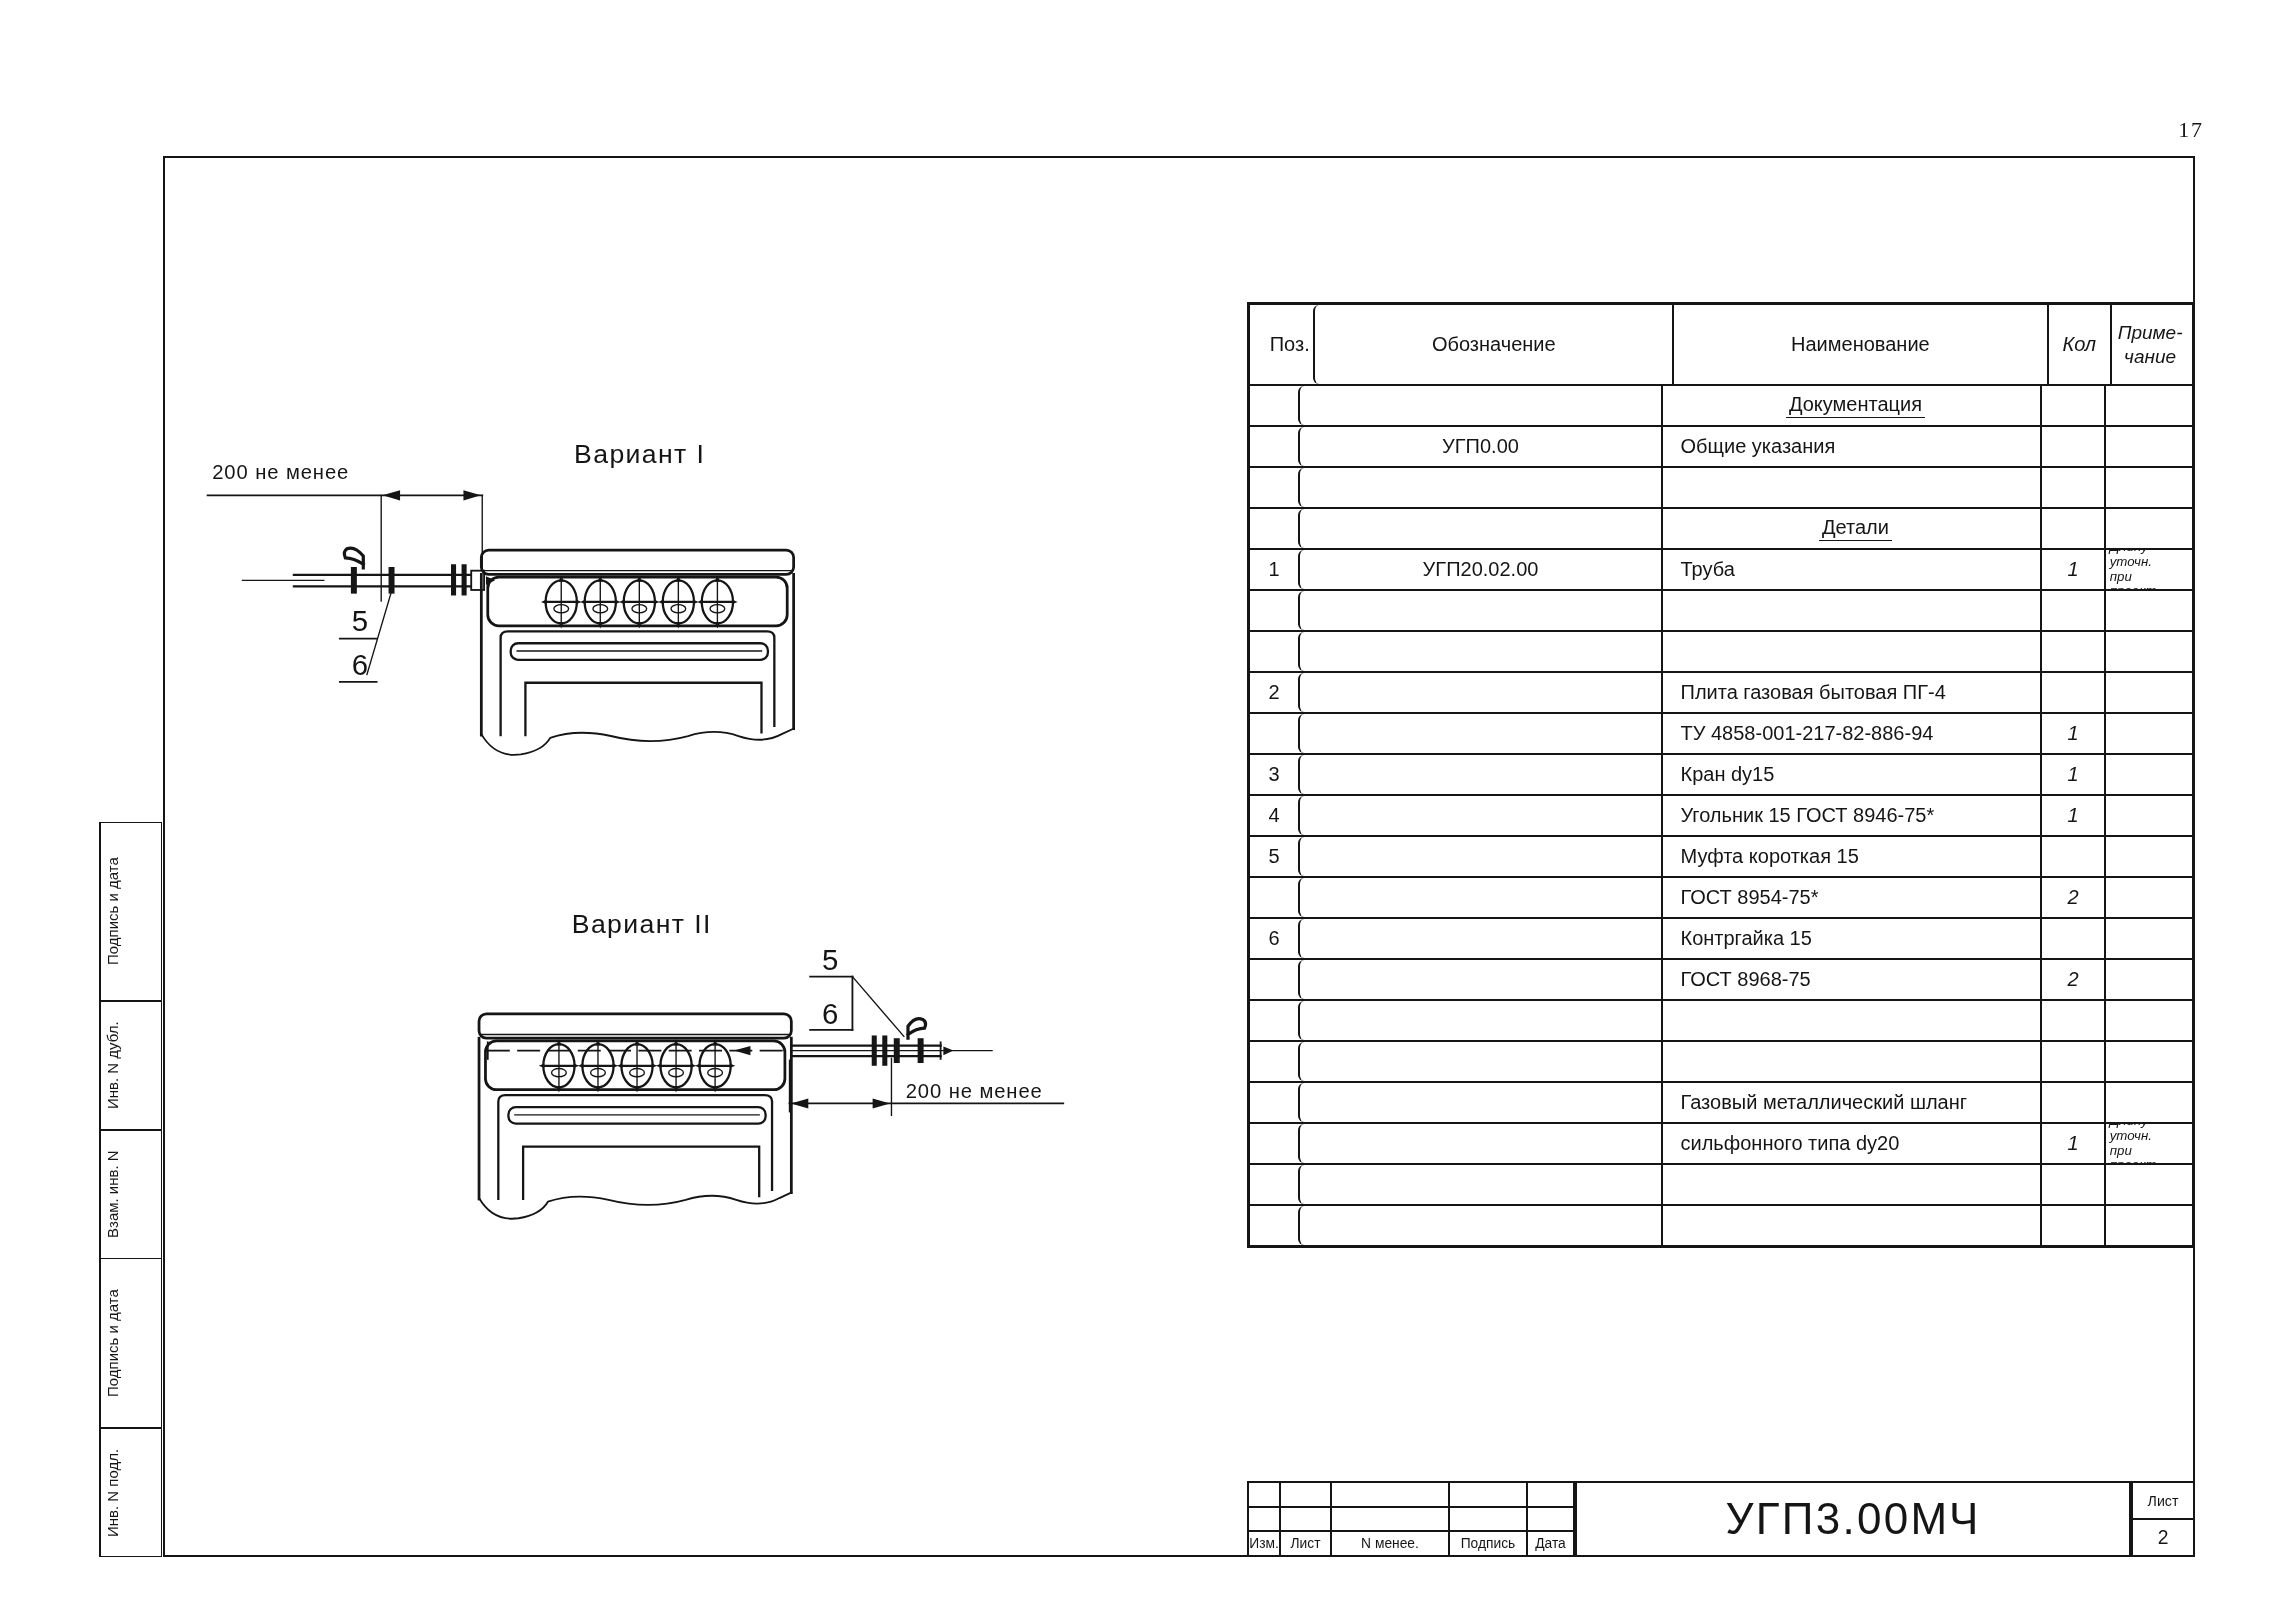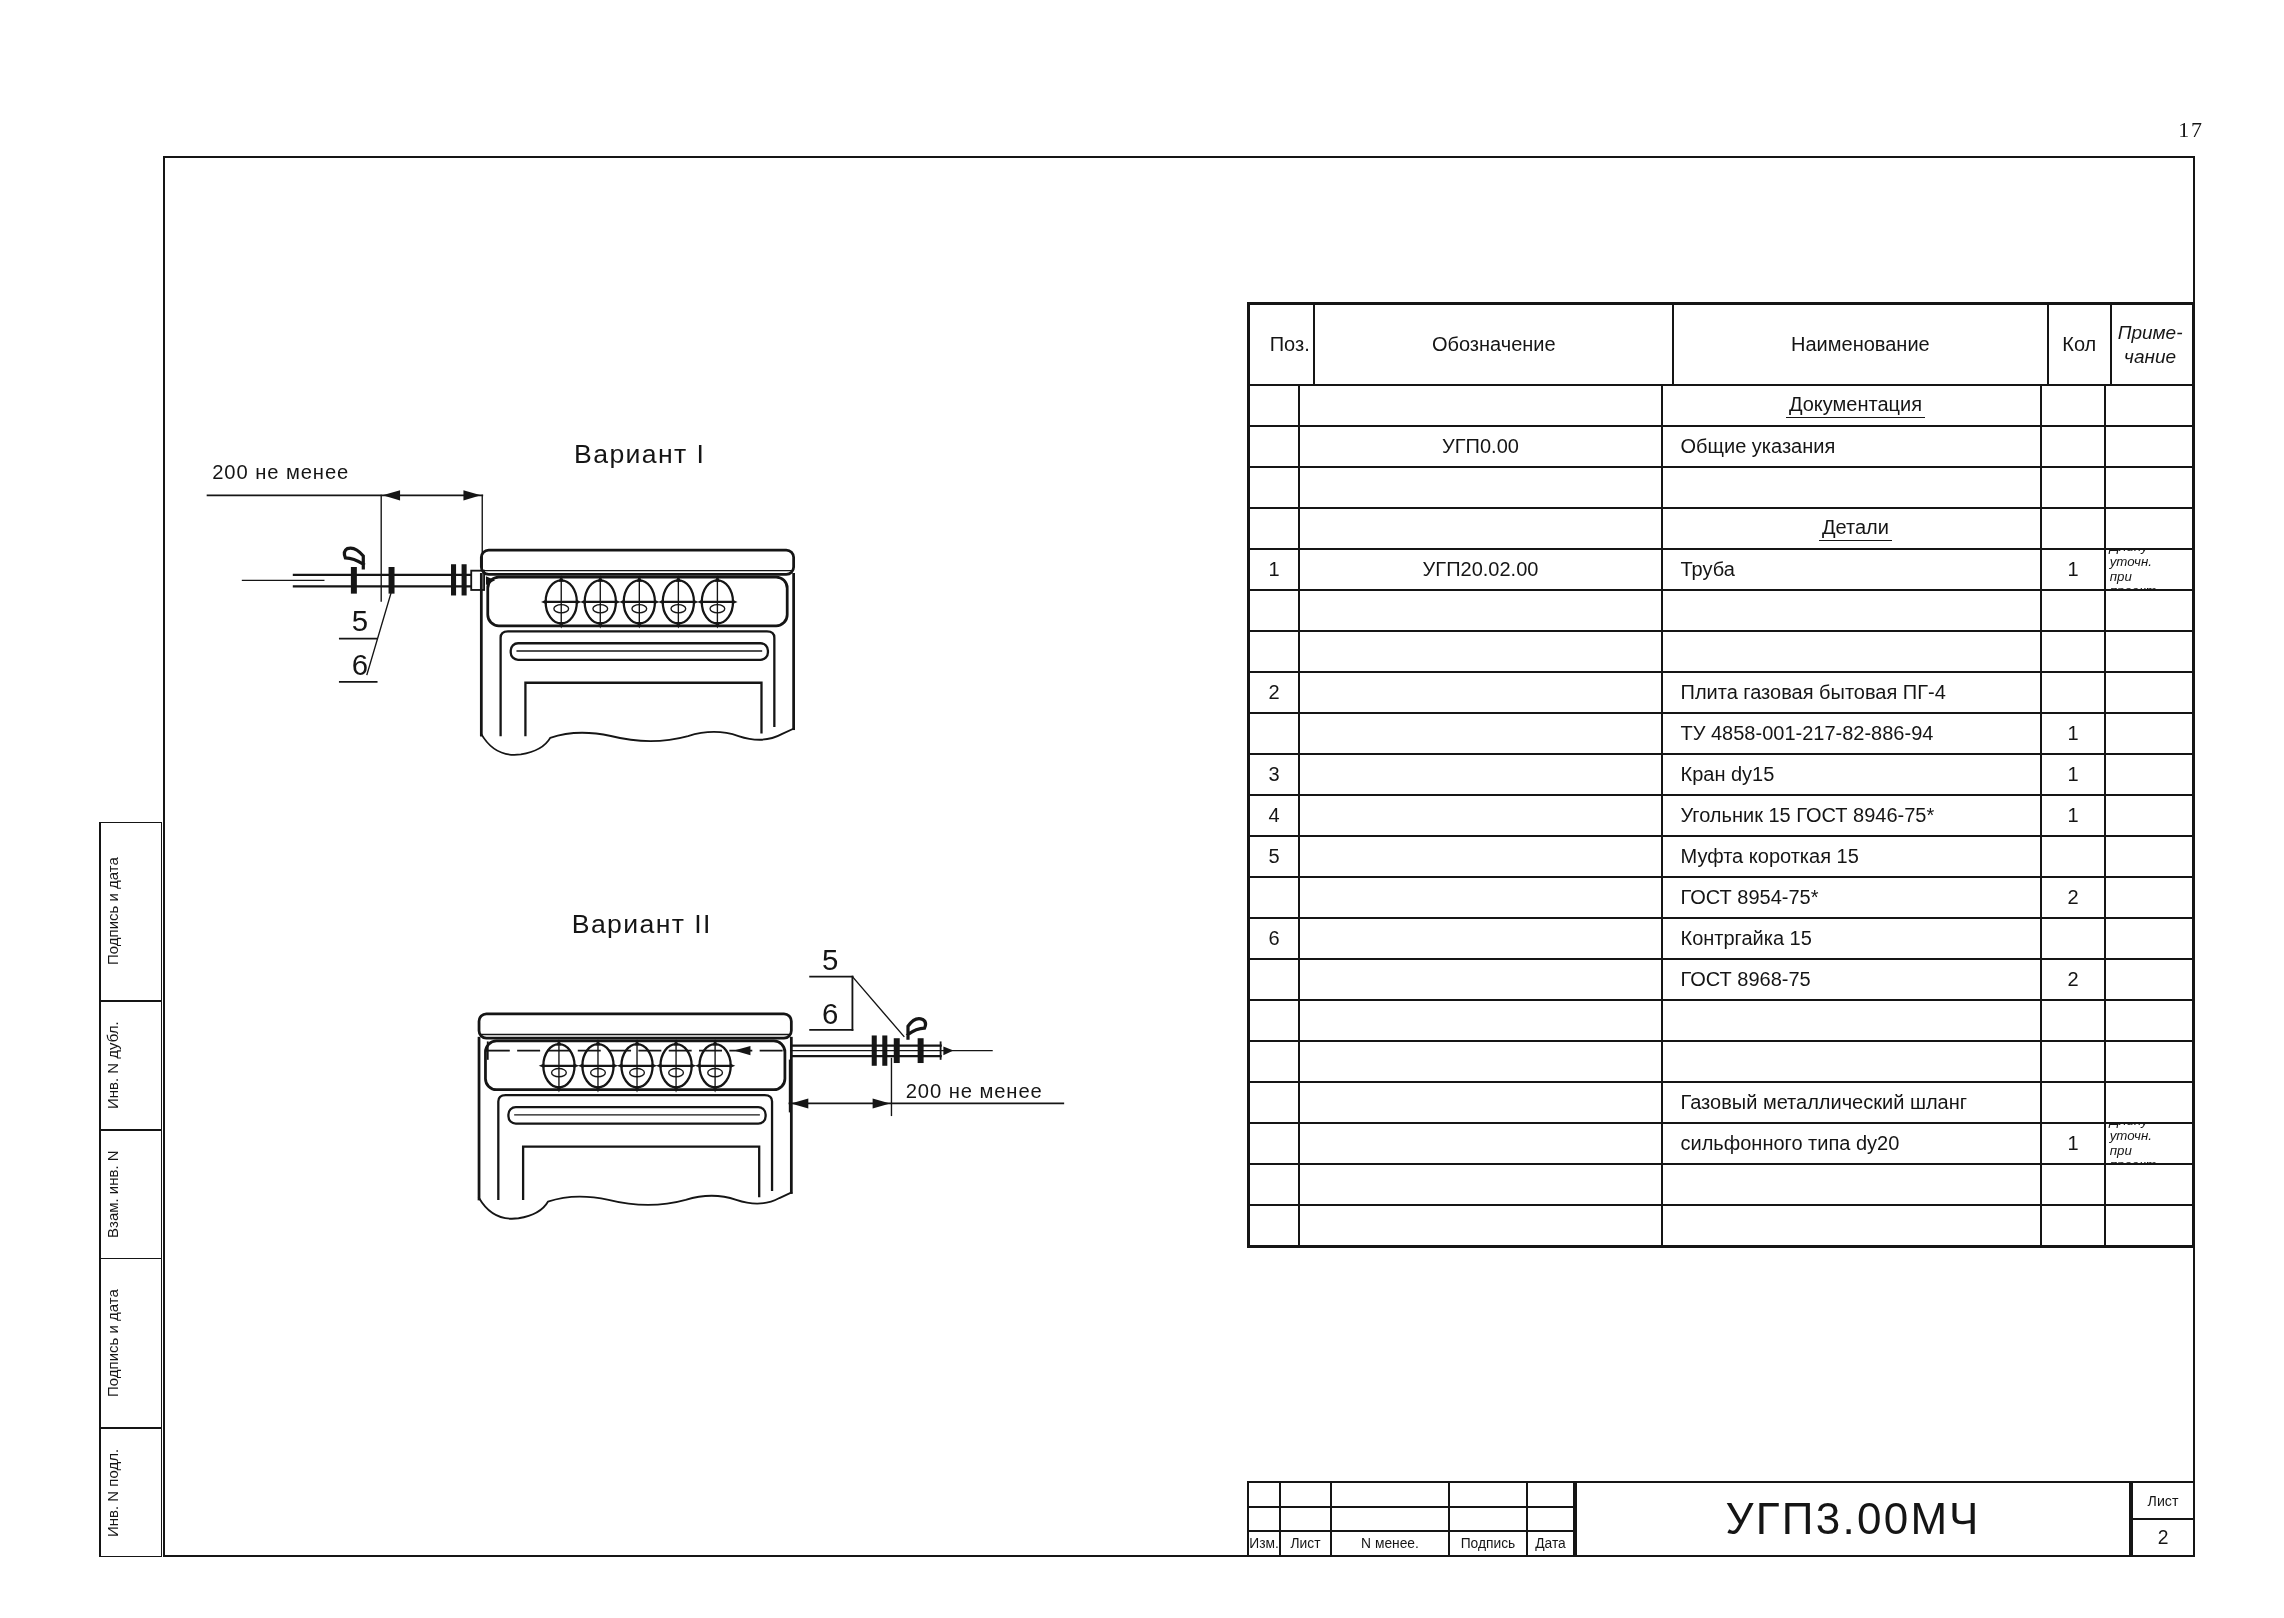--- a/index.html
+++ b/index.html
@@ -14,24 +14,24 @@
   
   .stripcell{position:absolute;left:99px;width:63px;border:1.8px solid #151515;box-sizing:border-box;display:flex;background:#fff;}
   .striplabel{width:23px;border-right:1.8px solid #151515;display:flex;align-items:center;justify-content:center;
     writing-mode:vertical-rl;transform:rotate(180deg);font-size:15px;white-space:nowrap;}
   
   #spec{left:1247px;top:302px;width:948px;border:3.2px solid #151515;box-sizing:border-box;background:transparent;}
   .srow{display:flex;border-top:2.8px solid #151515;box-sizing:border-box;}
   .srow.first{border-top:none;padding-left:16px;}
   .scell{box-sizing:border-box;border-left:2.3px solid #151515;display:flex;align-items:center;font-size:20px;overflow:hidden;}
   .scell.c0{border-left:none;width:48px;justify-content:center;}
-  .scell.c1{width:363px;justify-content:center;}
+  .scell.c1{width:363px;justify-content:center;border-radius:6px;}
   .scell.c2{width:379px;padding-left:17.5px;}
   .scell.c2.center{padding-left:8px;justify-content:center;}
-  .scell.c3{width:64px;justify-content:center;}
+  .scell.c3{width:64px;justify-content:center;font-style:italic;}
   .scell.c4{width:83px;font-size:13.3px;line-height:1.12;padding:1.8px 3.7px;align-items:center;font-style:italic;}
   .uline{border-bottom:1.8px solid #151515;padding:0 2.8px 0.9px 2.8px;}
   #spec .hdr{height:79px;}
   #spec .hdr .scell{font-size:20px;justify-content:center;padding-left:0;text-align:center;line-height:1.25;}
   #spec .r{height:41px;}
   
   #revtable{left:1247px;top:1481px;width:328px;height:76px;border:2.8px solid #151515;box-sizing:border-box;display:flex;flex-direction:column;}
   #revtable .trow{flex:1;display:flex;border-top:2.3px solid #151515;box-sizing:border-box;}
   #revtable .trow.first{border-top:none;}
   #revtable .tcell{box-sizing:border-box;border-left:2.3px solid #151515;display:flex;align-items:center;justify-content:center;font-size:13.8px;}

